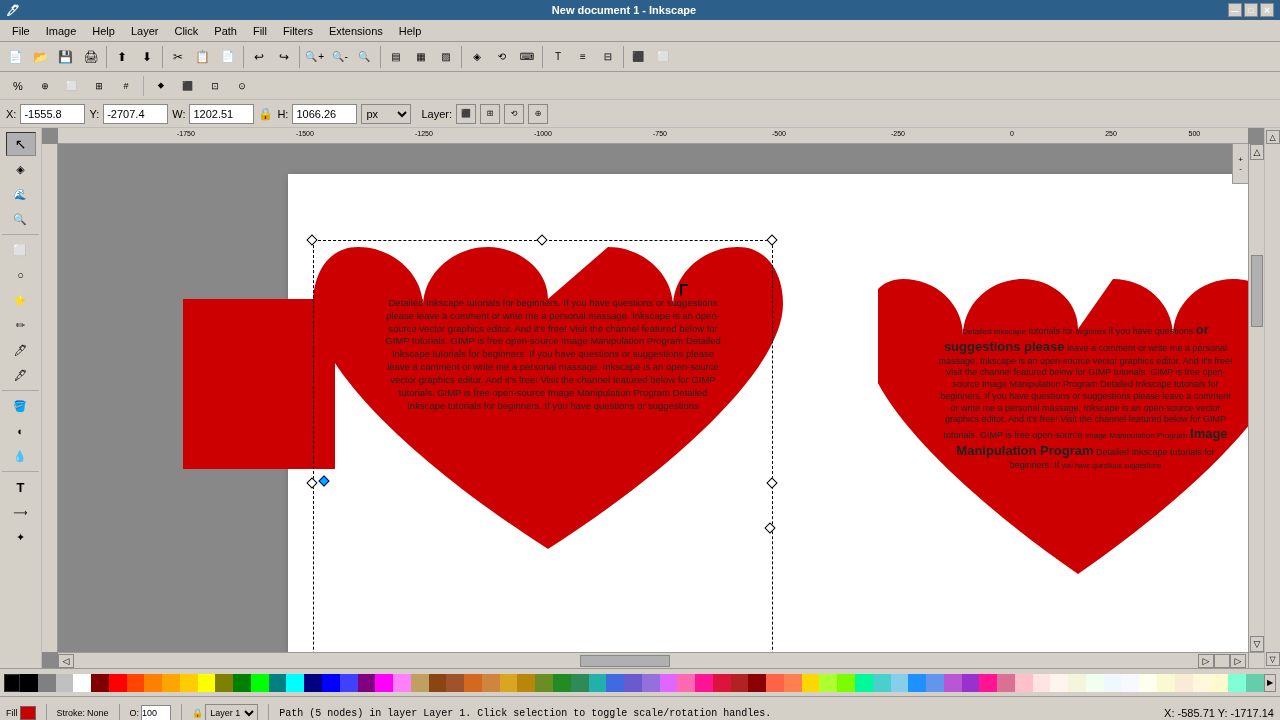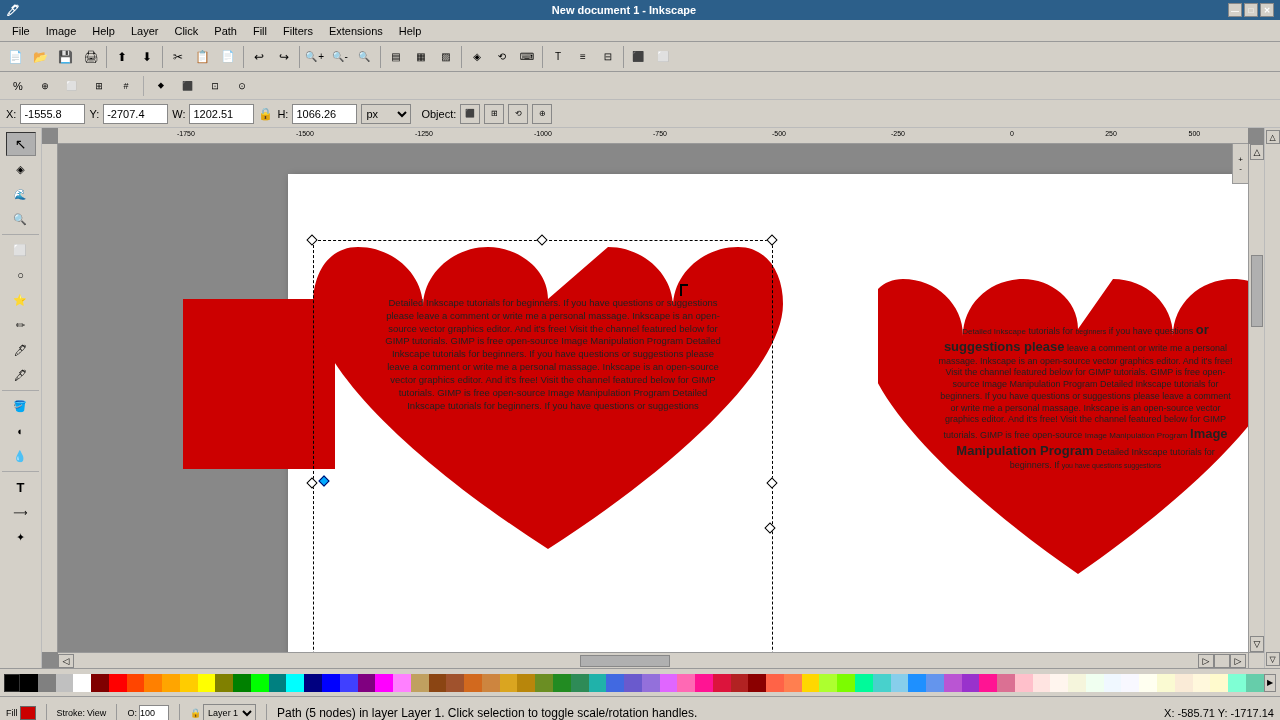--- a/index.html
+++ b/index.html
@@ -334,21 +334,21 @@
   <span class="prop-label">W:</span>
   <input class="prop-input" type="text" value="1202.51" style="">
   <span class="lock-icon">🔒</span>
   <span class="prop-label">H:</span>
   <input class="prop-input" type="text" value="1066.26" style="">
   <select class="zoom-select">
     <option>px</option>
     <option>mm</option>
     <option>in</option>
   </select>
-  <span class="affect-label prop-label">Object:</span>
+  <span class="affect-label prop-label">Layer:</span>
   <div class="affect-btn" style="font-size:8px;">⬛</div>
   <div class="affect-btn" style="font-size:8px;">⊞</div>
   <div class="affect-btn" style="font-size:8px;">⟲</div>
   <div class="affect-btn" style="font-size:8px;">⊕</div>
 </div>
 
 <div id="main-area">
 
   <div id="left-panel">
     <div class="tool-btn active">↖</div>
@@ -559,34 +559,34 @@
 <div id="statusbar">
 
   <div style="display:flex;align-items:center;gap:2px;">
     <span style="font-size:9px;">Fill</span>
     <div style="width:16px;height:14px;background:#cc0000;border:1px solid #666;"></div>
   </div>
   <div class="status-sep"></div>
 
   <div style="display:flex;align-items:center;gap:2px;">
     <span style="font-size:9px;">Stroke:</span>
-    <span style="font-size:9px;">View</span>
+    <span style="font-size:9px;">None</span>
   </div>
   <div class="status-sep"></div>
 
   <div style="display:flex;align-items:center;gap:2px;">
     <span style="font-size:9px;">O:</span>
     <input type="text" style="width: 30px; height: 16px; font-size: 9px; border: 1px solid rgb(136, 136, 136);" value="100">
   </div>
   <div class="status-sep"></div>
 
   <div style="display:flex;align-items:center;gap:2px;">
     <span style="font-size:9px;">🔒</span>
     <select style="height:18px;font-size:9px;background:#d4d0c8;border:1px solid #888;">
       <option>Layer 1</option>
     </select>
   </div>
   <div class="status-sep"></div>
 
-  <span style="font-size:12px;">Path (5 nodes) in layer Layer 1. Click selection to toggle scale/rotation handles.</span>
+  <span style="font-size:10px;font-family:Liberation Mono, monospace;">Path (5 nodes) in layer Layer 1. Click selection to toggle scale/rotation handles.</span>
 
   <span class="status-coords">X: -585.71    Y: -1717.14</span>
 </div>
 
 </body></html>

